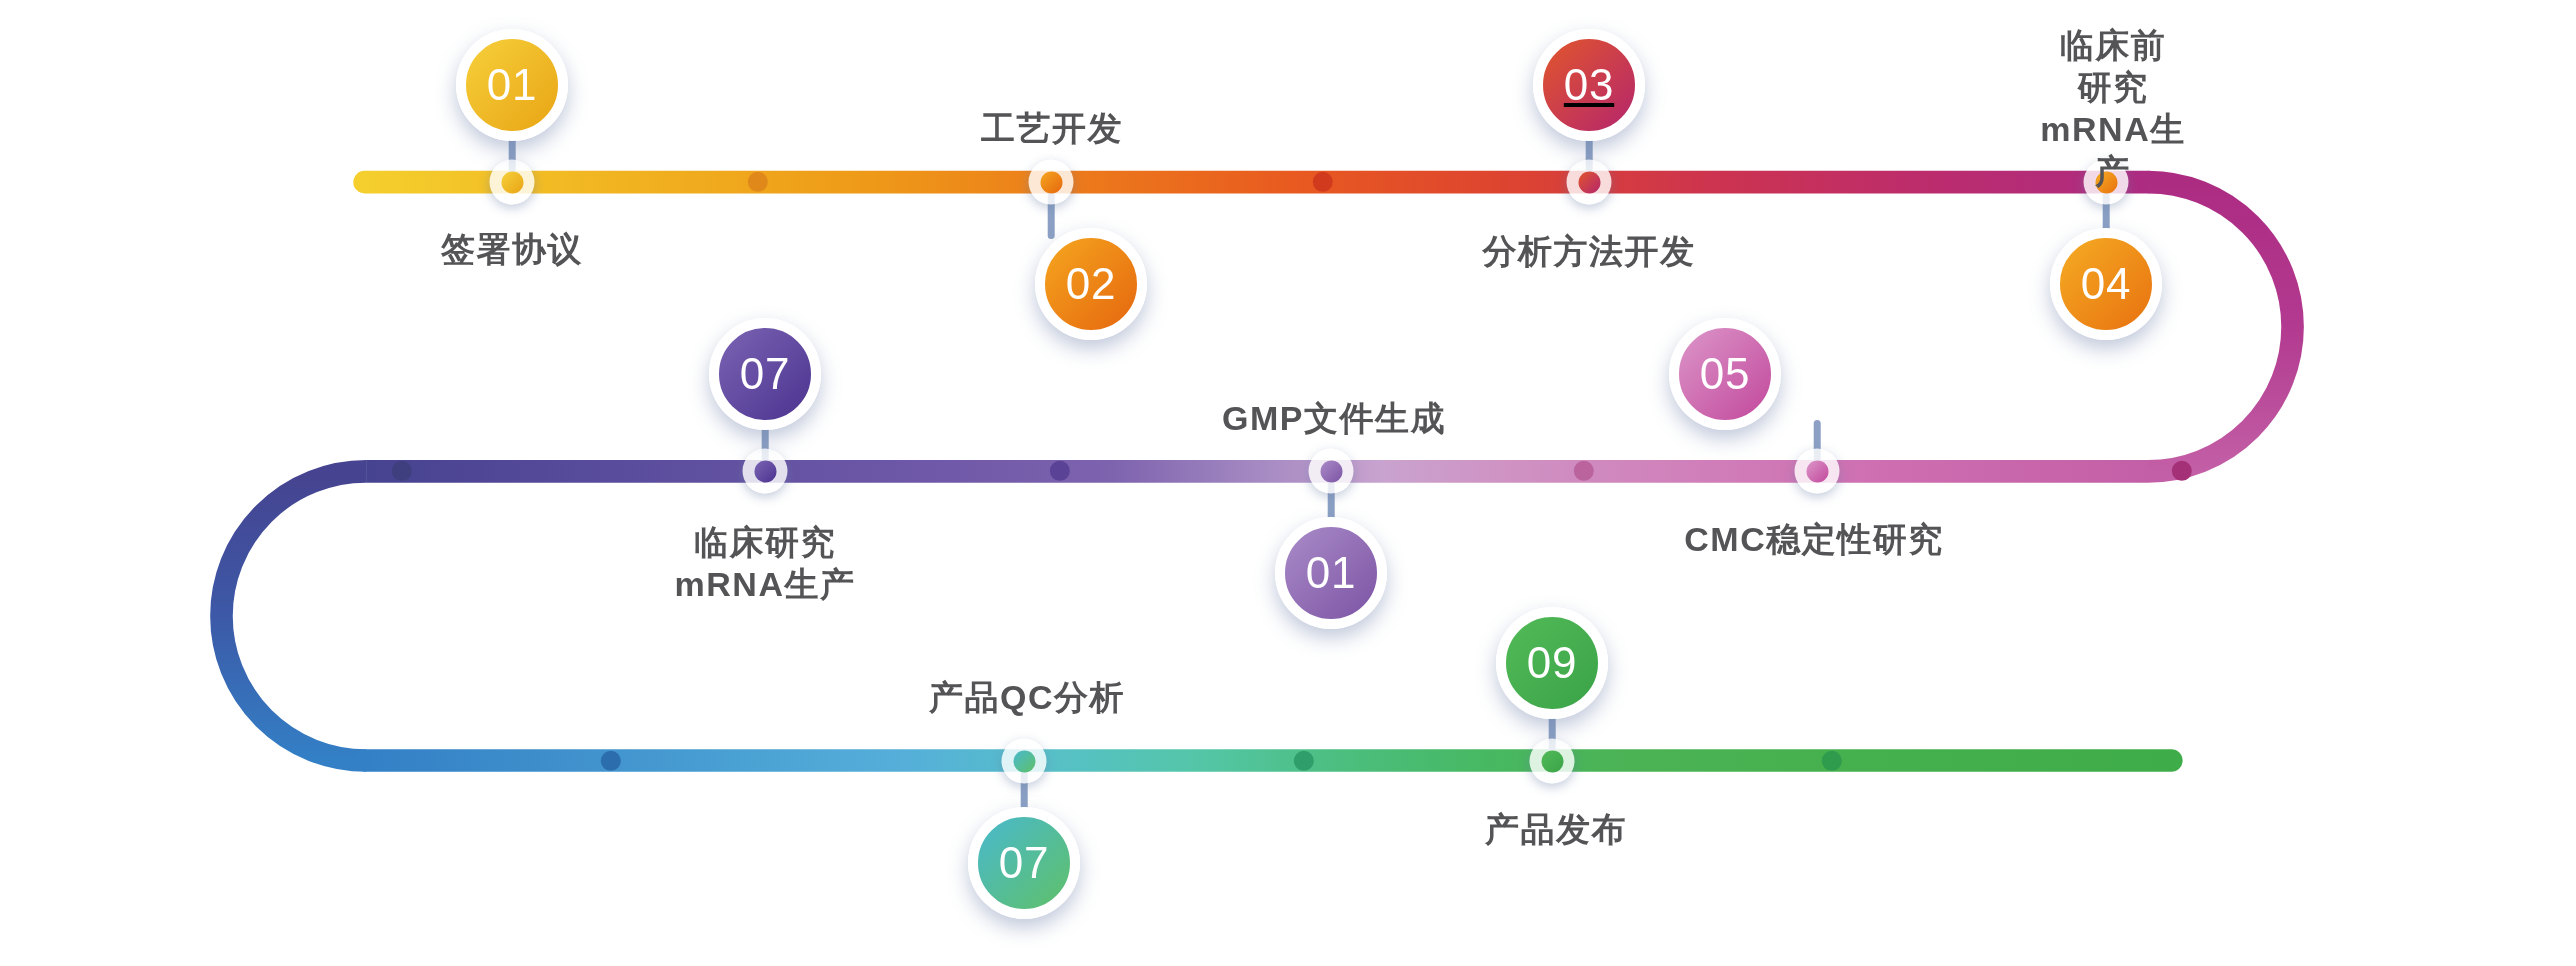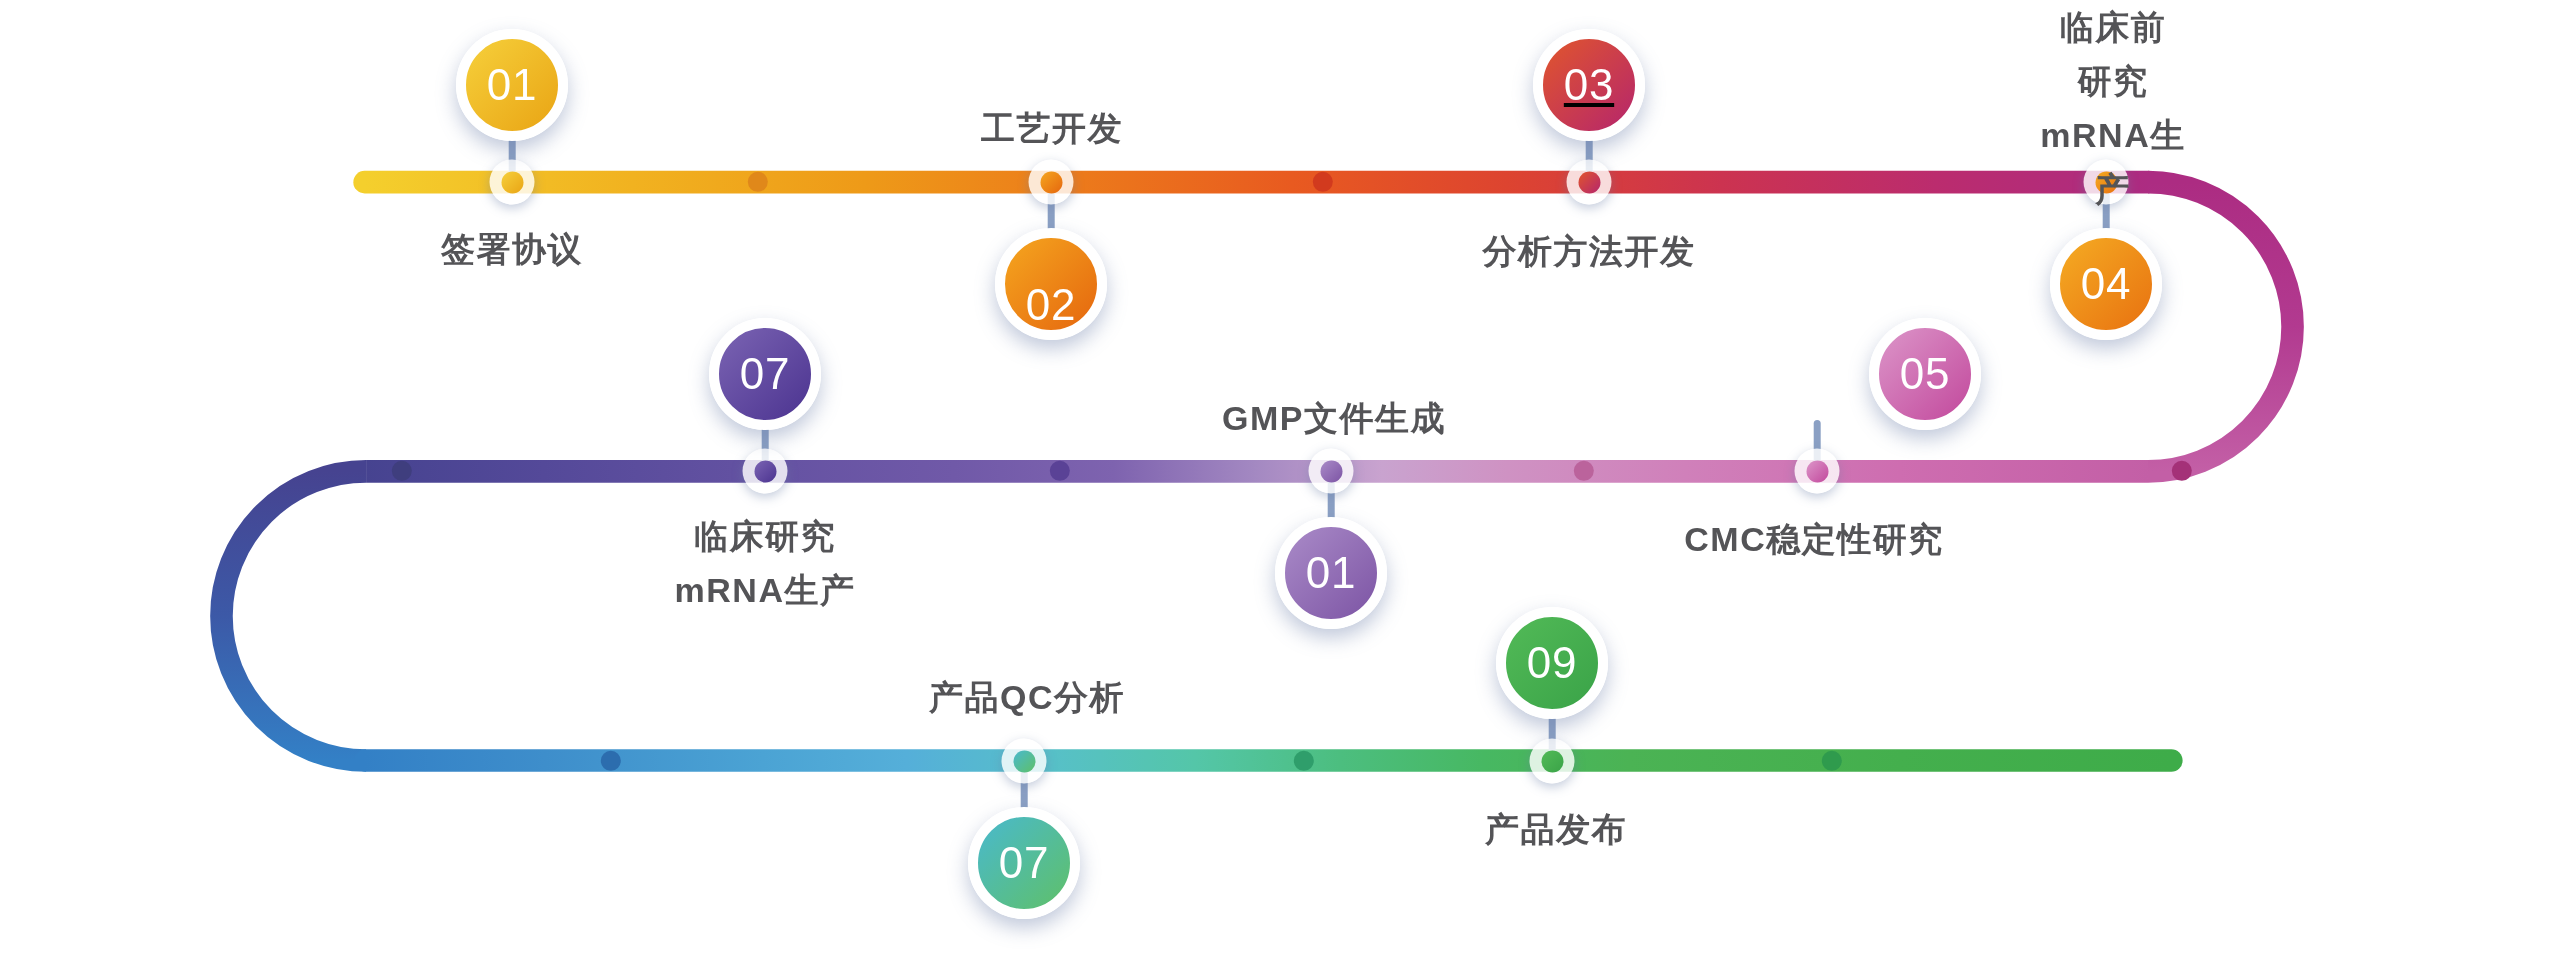--- a/index.html
+++ b/index.html
@@ -15,21 +15,21 @@
         background:rgba(255,255,255,.82);transform:translate(-50%,-50%);
         box-shadow:0 3.6px 10.2px rgba(104,124,166,.40);z-index:3;
         display:flex;align-items:center;justify-content:center;}
   .node-dot{width:22px;height:22px;border-radius:50%;}
   .num-circle{position:absolute;width:92px;height:92px;border:10.2px solid #ffffff;
         border-radius:50%;transform:translate(-50%,-50%);
         display:flex;align-items:center;justify-content:center;
         box-shadow:0 8.7px 20.4px rgba(104,124,166,.42);z-index:4;}
   .num-text{font-size:44px;font-weight:400;color:#ffffff;letter-spacing:0.7px;}
   .m-label{position:absolute;transform:translate(-50%,-50%);
-        font-size:34px;line-height:54px;font-weight:700;color:#545457;
+        font-size:34px;line-height:42px;font-weight:700;color:#545457;
         letter-spacing:1.5px;white-space:pre-line;text-align:center;z-index:5;}
 </style>
 </head>
 <body>
 
 <div class="stage">
 
   <svg class="track-svg" width="2576" height="966" viewBox="0 0 3535 1326">
     <defs>
       <linearGradient id="g1" gradientUnits="userSpaceOnUse" x1="500" y1="0" x2="2950" y2="0">
@@ -108,21 +108,21 @@
       <span class="num-text">01</span>
     </div>
     <div class="m-label" style="left:512px;top:249px;">签署协议</div>
   </div>
 
   <div>
     <div class="stem" style="left:1051px;top:181px;height:58px;"></div>
     <div class="node" style="left:1051px;top:182px;">
       <div class="node-dot" style="background: linear-gradient(135deg, rgb(245, 166, 31), rgb(229, 102, 14));"></div>
     </div>
-    <div class="num-circle" style="left: 1051px; top: 284px; background: linear-gradient(135deg, rgb(245, 166, 31), rgb(229, 102, 14)); align-items: flex-end;">
+    <div class="num-circle" style="left: 1091px; top: 284px; background: linear-gradient(135deg, rgb(245, 166, 31), rgb(229, 102, 14));">
       <span class="num-text">02</span>
     </div>
     <div class="m-label" style="left:1052px;top:128px;">工艺开发</div>
   </div>
 
   <div>
     <div class="stem" style="left:1589px;top:131px;height:52px;"></div>
     <div class="node" style="left:1589px;top:182px;">
       <div class="node-dot" style="background: linear-gradient(135deg, rgb(225, 86, 44), rgb(181, 37, 109));"></div>
     </div>
@@ -142,21 +142,21 @@
     </div>
     <div class="m-label" style="left:2113px;top:108px;">临床前
 研究mRNA生产</div>
   </div>
 
   <div>
     <div class="stem" style="left:1817px;top:420px;height:53px;"></div>
     <div class="node" style="left:1817px;top:471px;">
       <div class="node-dot" style="background: linear-gradient(135deg, rgb(220, 150, 201), rgb(194, 72, 156));"></div>
     </div>
-    <div class="num-circle" style="left: 1925px; top: 374px; background: linear-gradient(135deg, rgb(220, 150, 201), rgb(194, 72, 156));">
+    <div class="num-circle" style="left: 1725px; top: 374px; background: linear-gradient(135deg, rgb(220, 150, 201), rgb(194, 72, 156));">
       <span class="num-text">05</span>
     </div>
     <div class="m-label" style="left:1814px;top:539px;">CMC稳定性研究</div>
   </div>
 
   <div>
     <div class="stem" style="left:1331px;top:470px;height:58px;"></div>
     <div class="node" style="left:1331px;top:471px;">
       <div class="node-dot" style="background: linear-gradient(135deg, rgb(170, 139, 200), rgb(124, 84, 164));"></div>
     </div>

